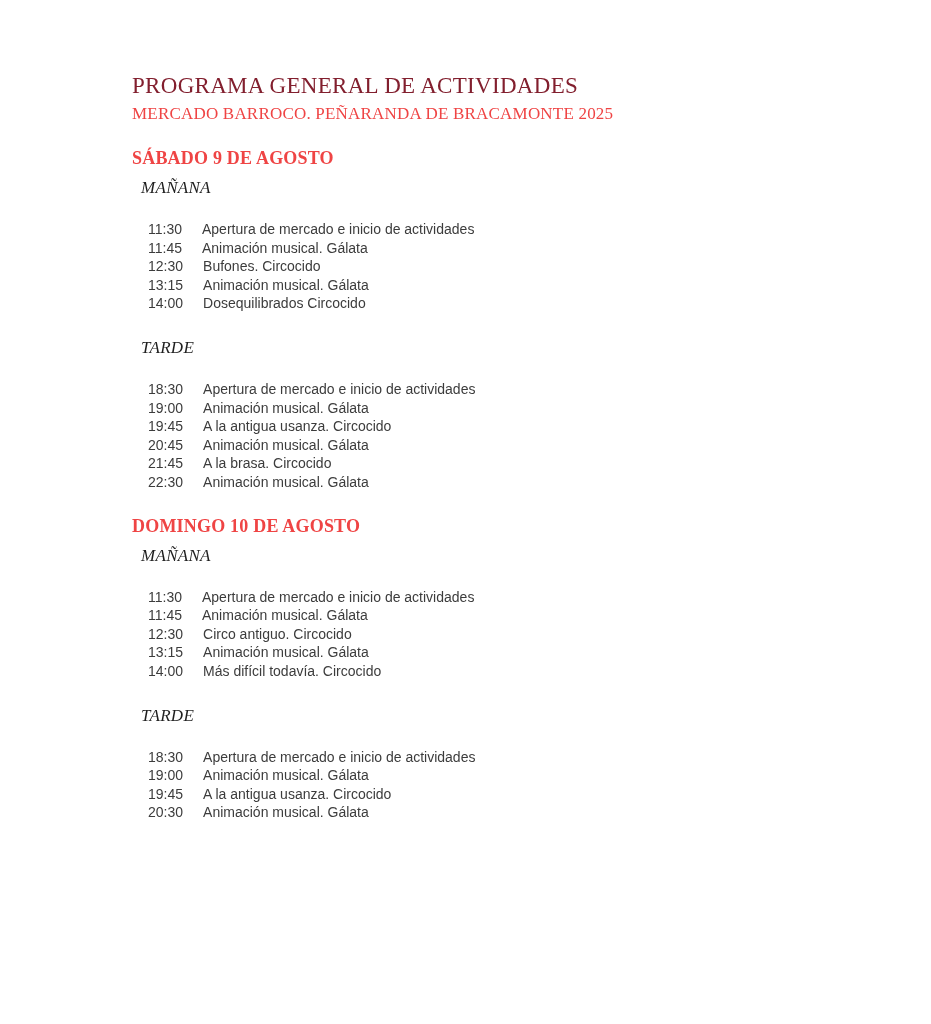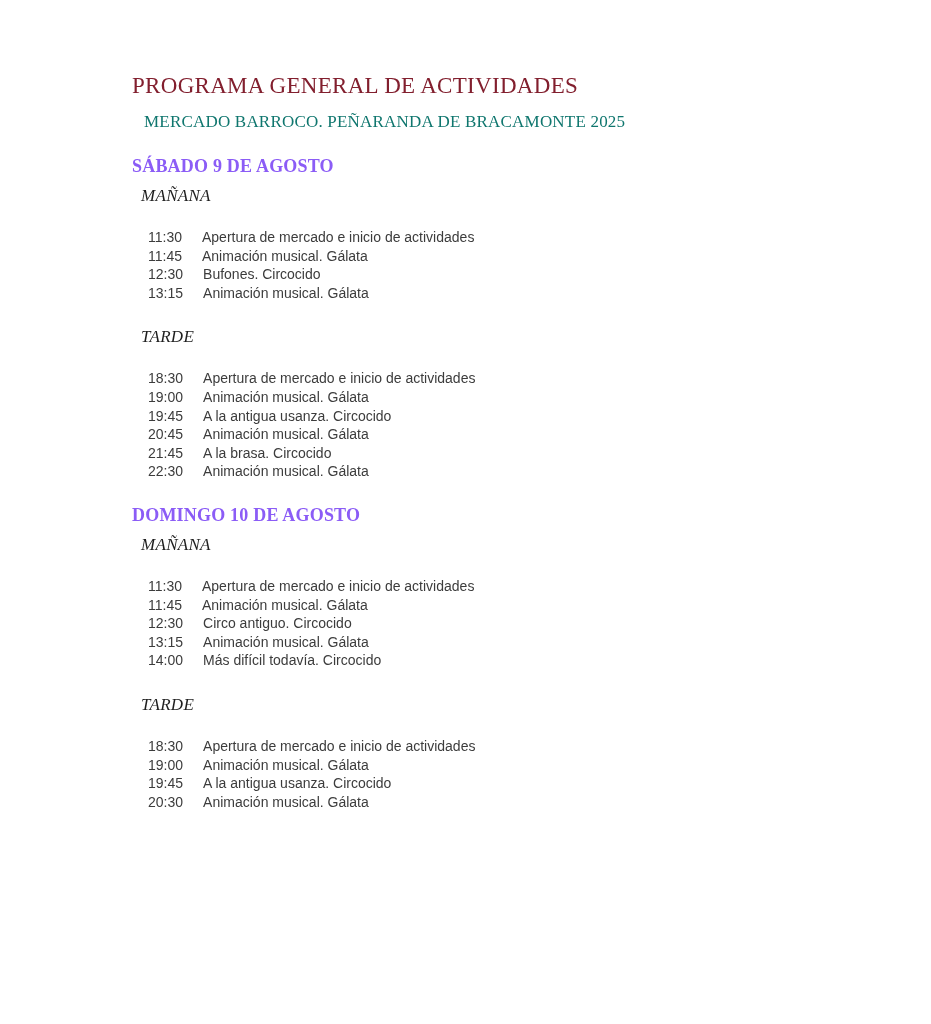--- a/index.html
+++ b/index.html
@@ -29,33 +29,33 @@
     line-height: 27px;
     color: #821f2e;
     margin: 0 0 4px 0;
   }
   .doc-subtitle {
     font-family: "Liberation Serif", serif;
     font-size: 17px;
     font-weight: 400;
     letter-spacing: 0.2px;
     line-height: 21px;
-    color: #0f766e;
-    margin: 12px;
+    color: #ef4444;
+    margin: 0;
   }
   .day {
     margin-top: 24px;
   }
   .day-name {
     font-family: "Liberation Serif", serif;
     font-size: 18px;
     font-weight: 700;
     letter-spacing: 0.2px;
     line-height: 21px;
-    color: #8b5cf6;
+    color: #ef4444;
     margin: 0;
   }
   .session { margin-top: 25px; }
   .session:first-of-type { margin-top: 2px; }
   .session-label {
     font-family: "Liberation Serif", serif;
     font-size: 17px;
     font-style: italic;
     font-weight: 400;
     letter-spacing: 0.3px;
@@ -91,20 +91,21 @@
     <h3 class="session-label">MAÑANA</h3>
     <ul class="events">
   <li class="event"><span class="time">11:30</span><span class="activity">Apertura de mercado e inicio de actividades</span></li>
 
   <li class="event"><span class="time">11:45</span><span class="activity">Animación musical. Gálata</span></li>
 
   <li class="event"><span class="time">12:30</span><span class="activity">Bufones. Circocido</span></li>
 
   <li class="event"><span class="time">13:15</span><span class="activity">Animación musical. Gálata</span></li>
 
+  <li class="event"><span class="time">14:00</span><span class="activity">Dosequilibrados Circocido</span></li>
 </ul>
   </div>
 
   <div class="session">
     <h3 class="session-label">TARDE</h3>
     <ul class="events">
   <li class="event"><span class="time">18:30</span><span class="activity">Apertura de mercado e inicio de actividades</span></li>
 
   <li class="event"><span class="time">19:00</span><span class="activity">Animación musical. Gálata</span></li>
 

